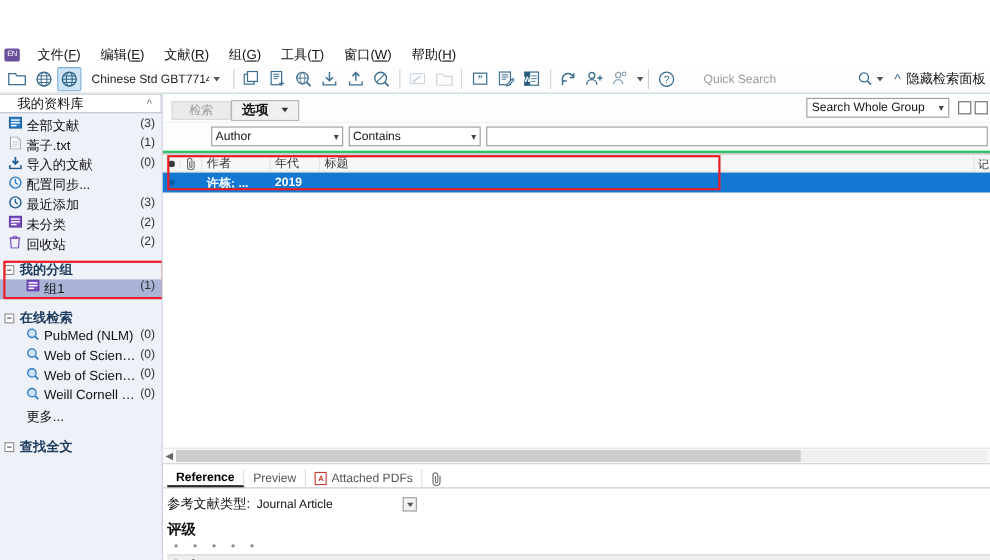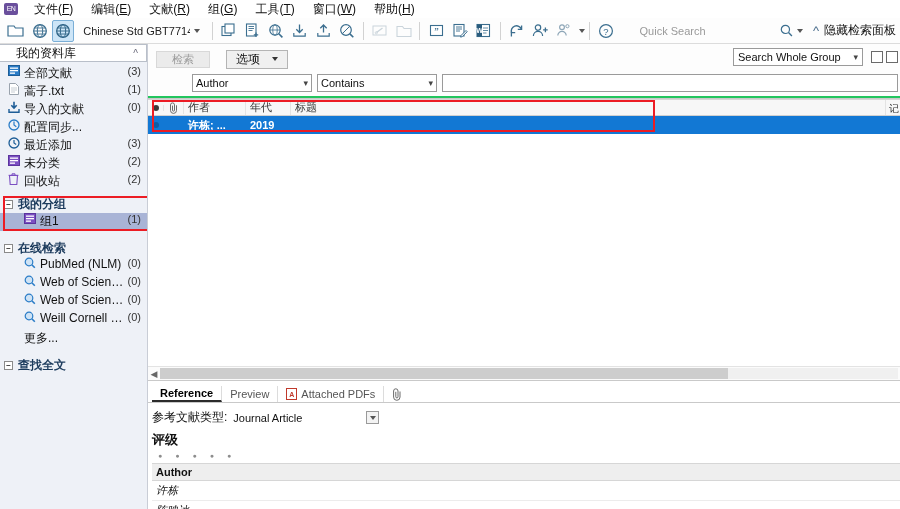--- a/index.html
+++ b/index.html
@@ -13,20 +13,21 @@
     color: #1b1b1b;
     -webkit-font-smoothing: antialiased;
   }
   #app { position: relative; width: 900px; height: 509px; background:#fff; }
 
   
   .menubar {
     height: 18px; display: flex; align-items: center;
     background: #ffffff; padding-left: 4px;
     border-bottom: 1px solid #ffffff;
+    margin-top: 41px;
   }
   .app-glyph {
     width: 14px; height: 12px; margin-right: 7px;
     background: #6a4f9c; border-radius: 2px;
     color: #fff; font-size: 7px; line-height: 12px; text-align: center;
     font-family: "Liberation Sans", sans-serif; letter-spacing: -0.5px;
   }
   .menu-item {
     font-size: 12px; padding: 0 9px; color: #111; white-space: nowrap;
     line-height: 18px; cursor: default;
@@ -115,21 +116,21 @@
   .btn-flat {
     height: 17px; min-width: 54px; padding: 0 10px;
     background: #ebebeb; border: 1px solid #d8d8d8;
     font-size: 11px; color: #9b9b9b; display:flex; align-items:center; justify-content:center;
     cursor: default;
   }
   .btn-opt {
     height: 19px; min-width: 62px; padding: 0 6px;
     background: #f0f0f0; border: 1px solid #b4b4b4;
     font-size: 12px; color: #111; display:flex; align-items:center; justify-content:center;
-    margin-left: 16px; cursor: default; gap: 12px;
+    margin-left: 0; cursor: default; gap: 12px; font-weight: bold;
   }
   .btn-opt .tri { width:0;height:0;border-left:3px solid transparent;border-right:3px solid transparent;border-top:4px solid #333;}
   .sb-right { position:absolute; right: 2px; top: 4px; display:flex; align-items:center; }
   .sel-group {
     width: 130px; height: 18px; background: #fff; border: 1px solid #9a9a9a;
     display:flex; align-items:center; justify-content: space-between;
     padding: 0 4px; font-size: 11px; color:#111; cursor:default;
   }
   .chk {
     width: 12px; height: 12px; border: 1px solid #6a6a6a; background: #fff;

